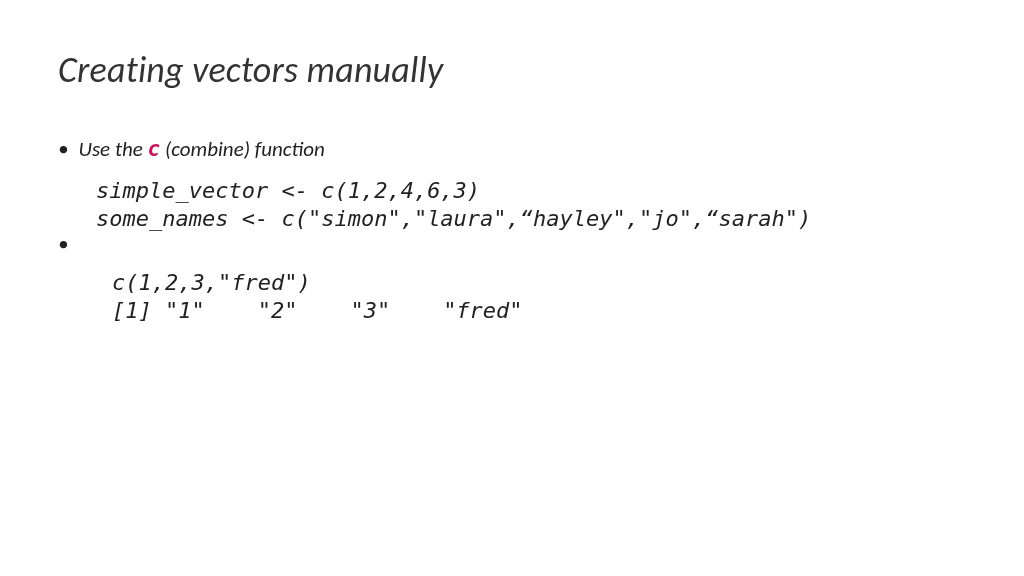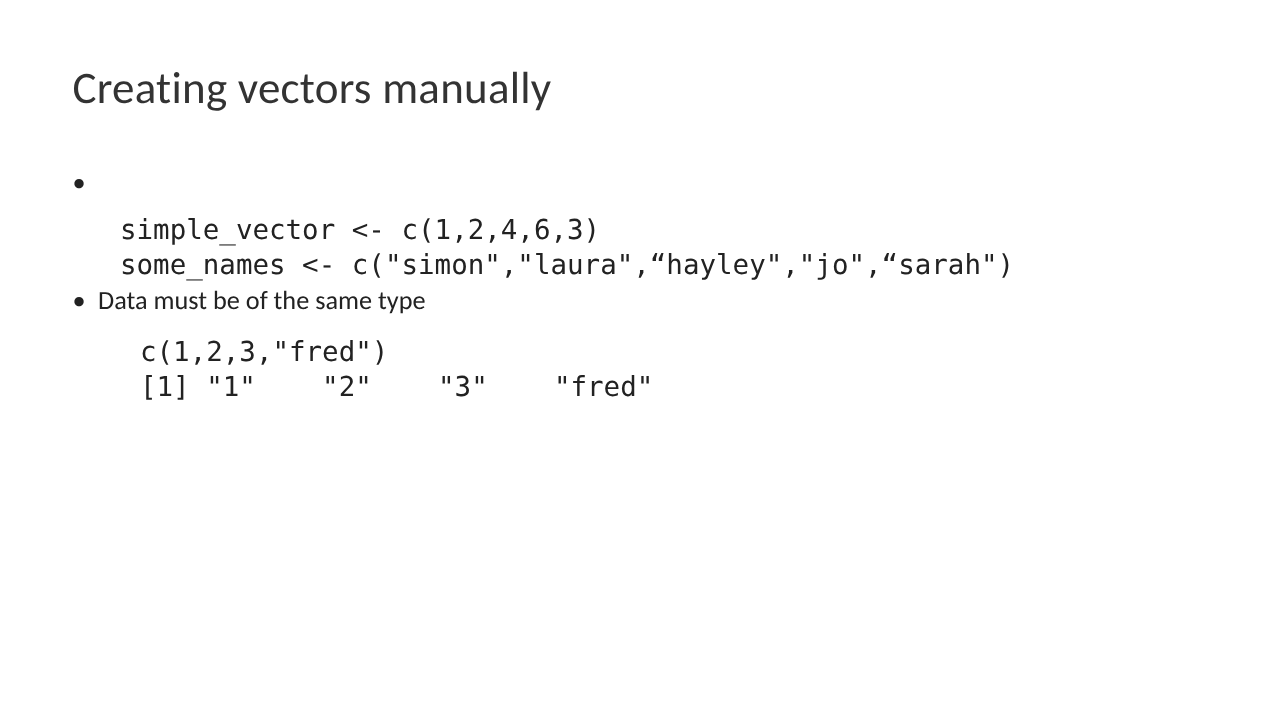--- a/index.html
+++ b/index.html
@@ -1,15 +1,15 @@
 <!DOCTYPE html>
 <html><head>
   <meta charset="utf-8">
   <style>
-    * { margin: 0; padding: 0; box-sizing: border-box; }
+    * { margin: 0; padding: 0; box-sizing: border-box; font-style: italic; }
     body {
       width: 1024px;
       height: 576px;
       background: #fff;
       font-family: "Segoe UI", "Calibri", "Candara", sans-serif;
       color: #333;
       padding: 48px 58px;
       overflow: hidden;
     }
     .title {
@@ -47,26 +47,26 @@
     }
     .code-block.second { margin-left: 54px; margin-bottom: 0; }
   </style>
 </head>
 <body>
 
 <h1 class="title">Creating vectors manually</h1>
 
 <div class="bullet-row">
   <span class="bullet-dot">•</span>
+  <span class="bullet-text">
+    <span>Use the </span><span class="inline-code-c">c</span><span> (combine) function</span>
+  </span>
 </div>
 
 <div class="code-block">simple_vector &lt;- c(1,2,4,6,3)
 some_names &lt;- c("simon","laura",“hayley","jo",“sarah")</div>
 
 <div class="bullet-row">
   <span class="bullet-dot">•</span>
-  <span class="bullet-text">
-    <span>Data must be of the same type</span>
-  </span>
 </div>
 
 <div class="code-block second">c(1,2,3,"fred")
 [1] "1"    "2"    "3"    "fred"</div>
 
 </body></html>

